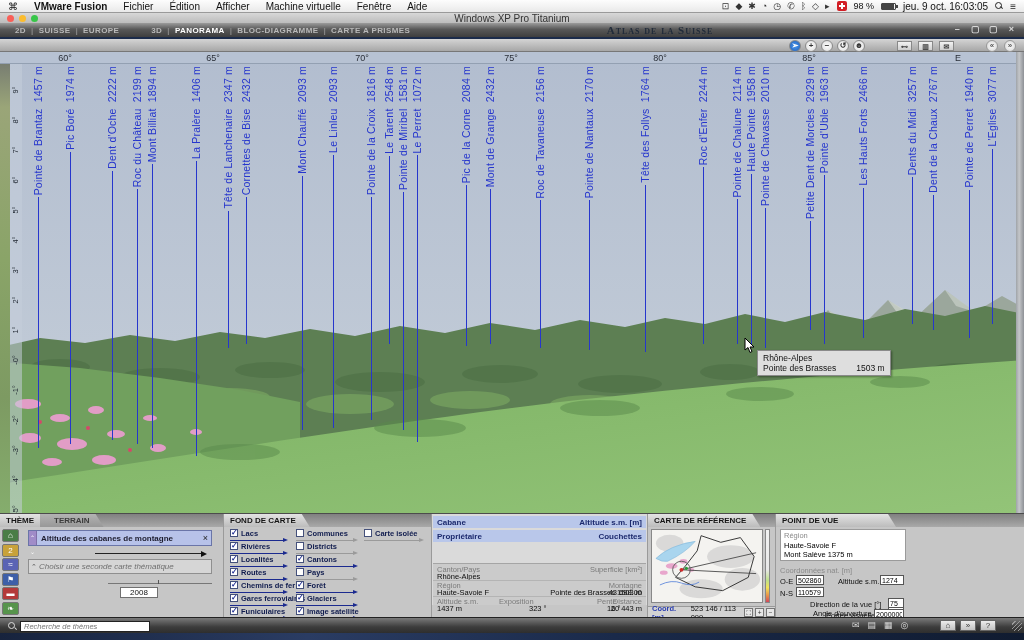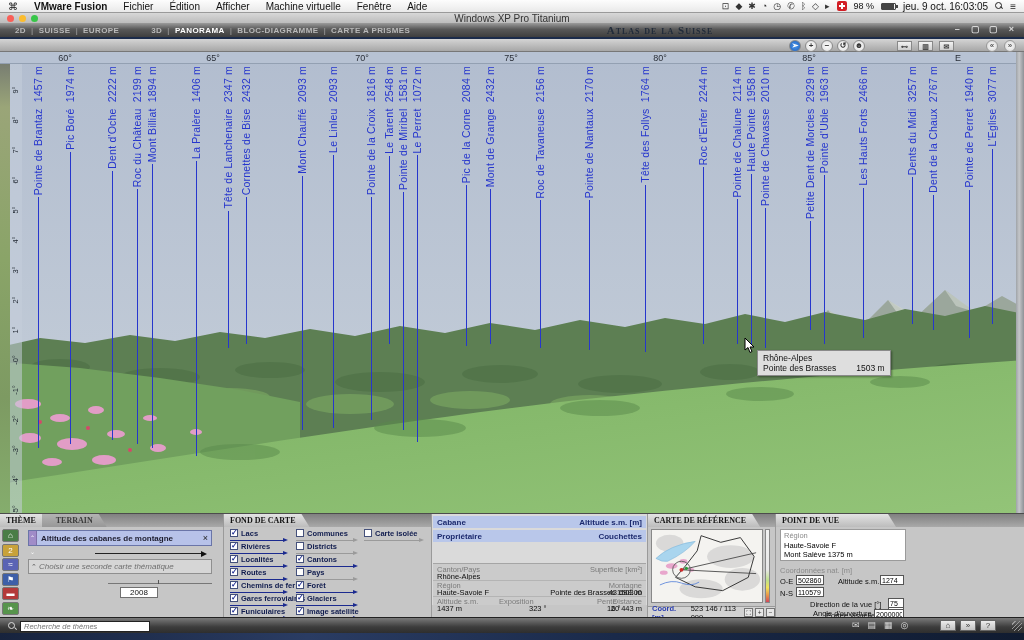--- a/index.html
+++ b/index.html
@@ -91,21 +91,21 @@
 
   #tooltip{position:absolute;left:757px;top:298px;z-index:8;background:#dedede;
     border:1px solid #8a8a8a;box-shadow:1px 1px 2px rgba(0,0,0,.4);
     font-size:8.5px;color:#111;padding:2px 5px;line-height:10px;white-space:nowrap;}
   #tooltip .t2 b{font-weight:normal;margin-left:20px;}
   #cursor{position:absolute;left:744px;top:286px;z-index:9;}
 
   
   #panels{position:absolute;left:0;top:513px;width:1024px;height:104px;background:#c6c6c6;border-top:1px solid #4c4c4c;font-size:8px;}
   .panel{position:absolute;top:0;height:104px;border-right:1px solid #9a9a9a;}
-  .ptabs{position:relative;height:13px;background:linear-gradient(#808080,#a9a9a9);overflow:hidden;font-family:Liberation Serif, serif;}
+  .ptabs{position:relative;height:13px;background:linear-gradient(#808080,#a9a9a9);overflow:hidden;}
   .tab{position:relative;display:inline-block;height:13px;line-height:13px;padding:0 14px 0 6px;
     font-weight:bold;font-size:8px;color:#141414;
     background:linear-gradient(#e3e3e3,#bcbcbc);clip-path:polygon(0 0,calc(100% - 8px) 0,100% 100%,0 100%);}
   .tab.inactive{background:linear-gradient(#b3b3b3,#989898);color:#3c3c3c;margin-left:-8px;padding-left:14px;}
   .pbody{position:relative;height:91px;}
 
   
   #panel-theme{left:0;width:224px;}
   .ticol{position:absolute;left:2px;top:2px;width:20px;}
   .tic{width:17px;height:13px;margin-bottom:1.5px;border:1px solid #777;border-radius:2px;

